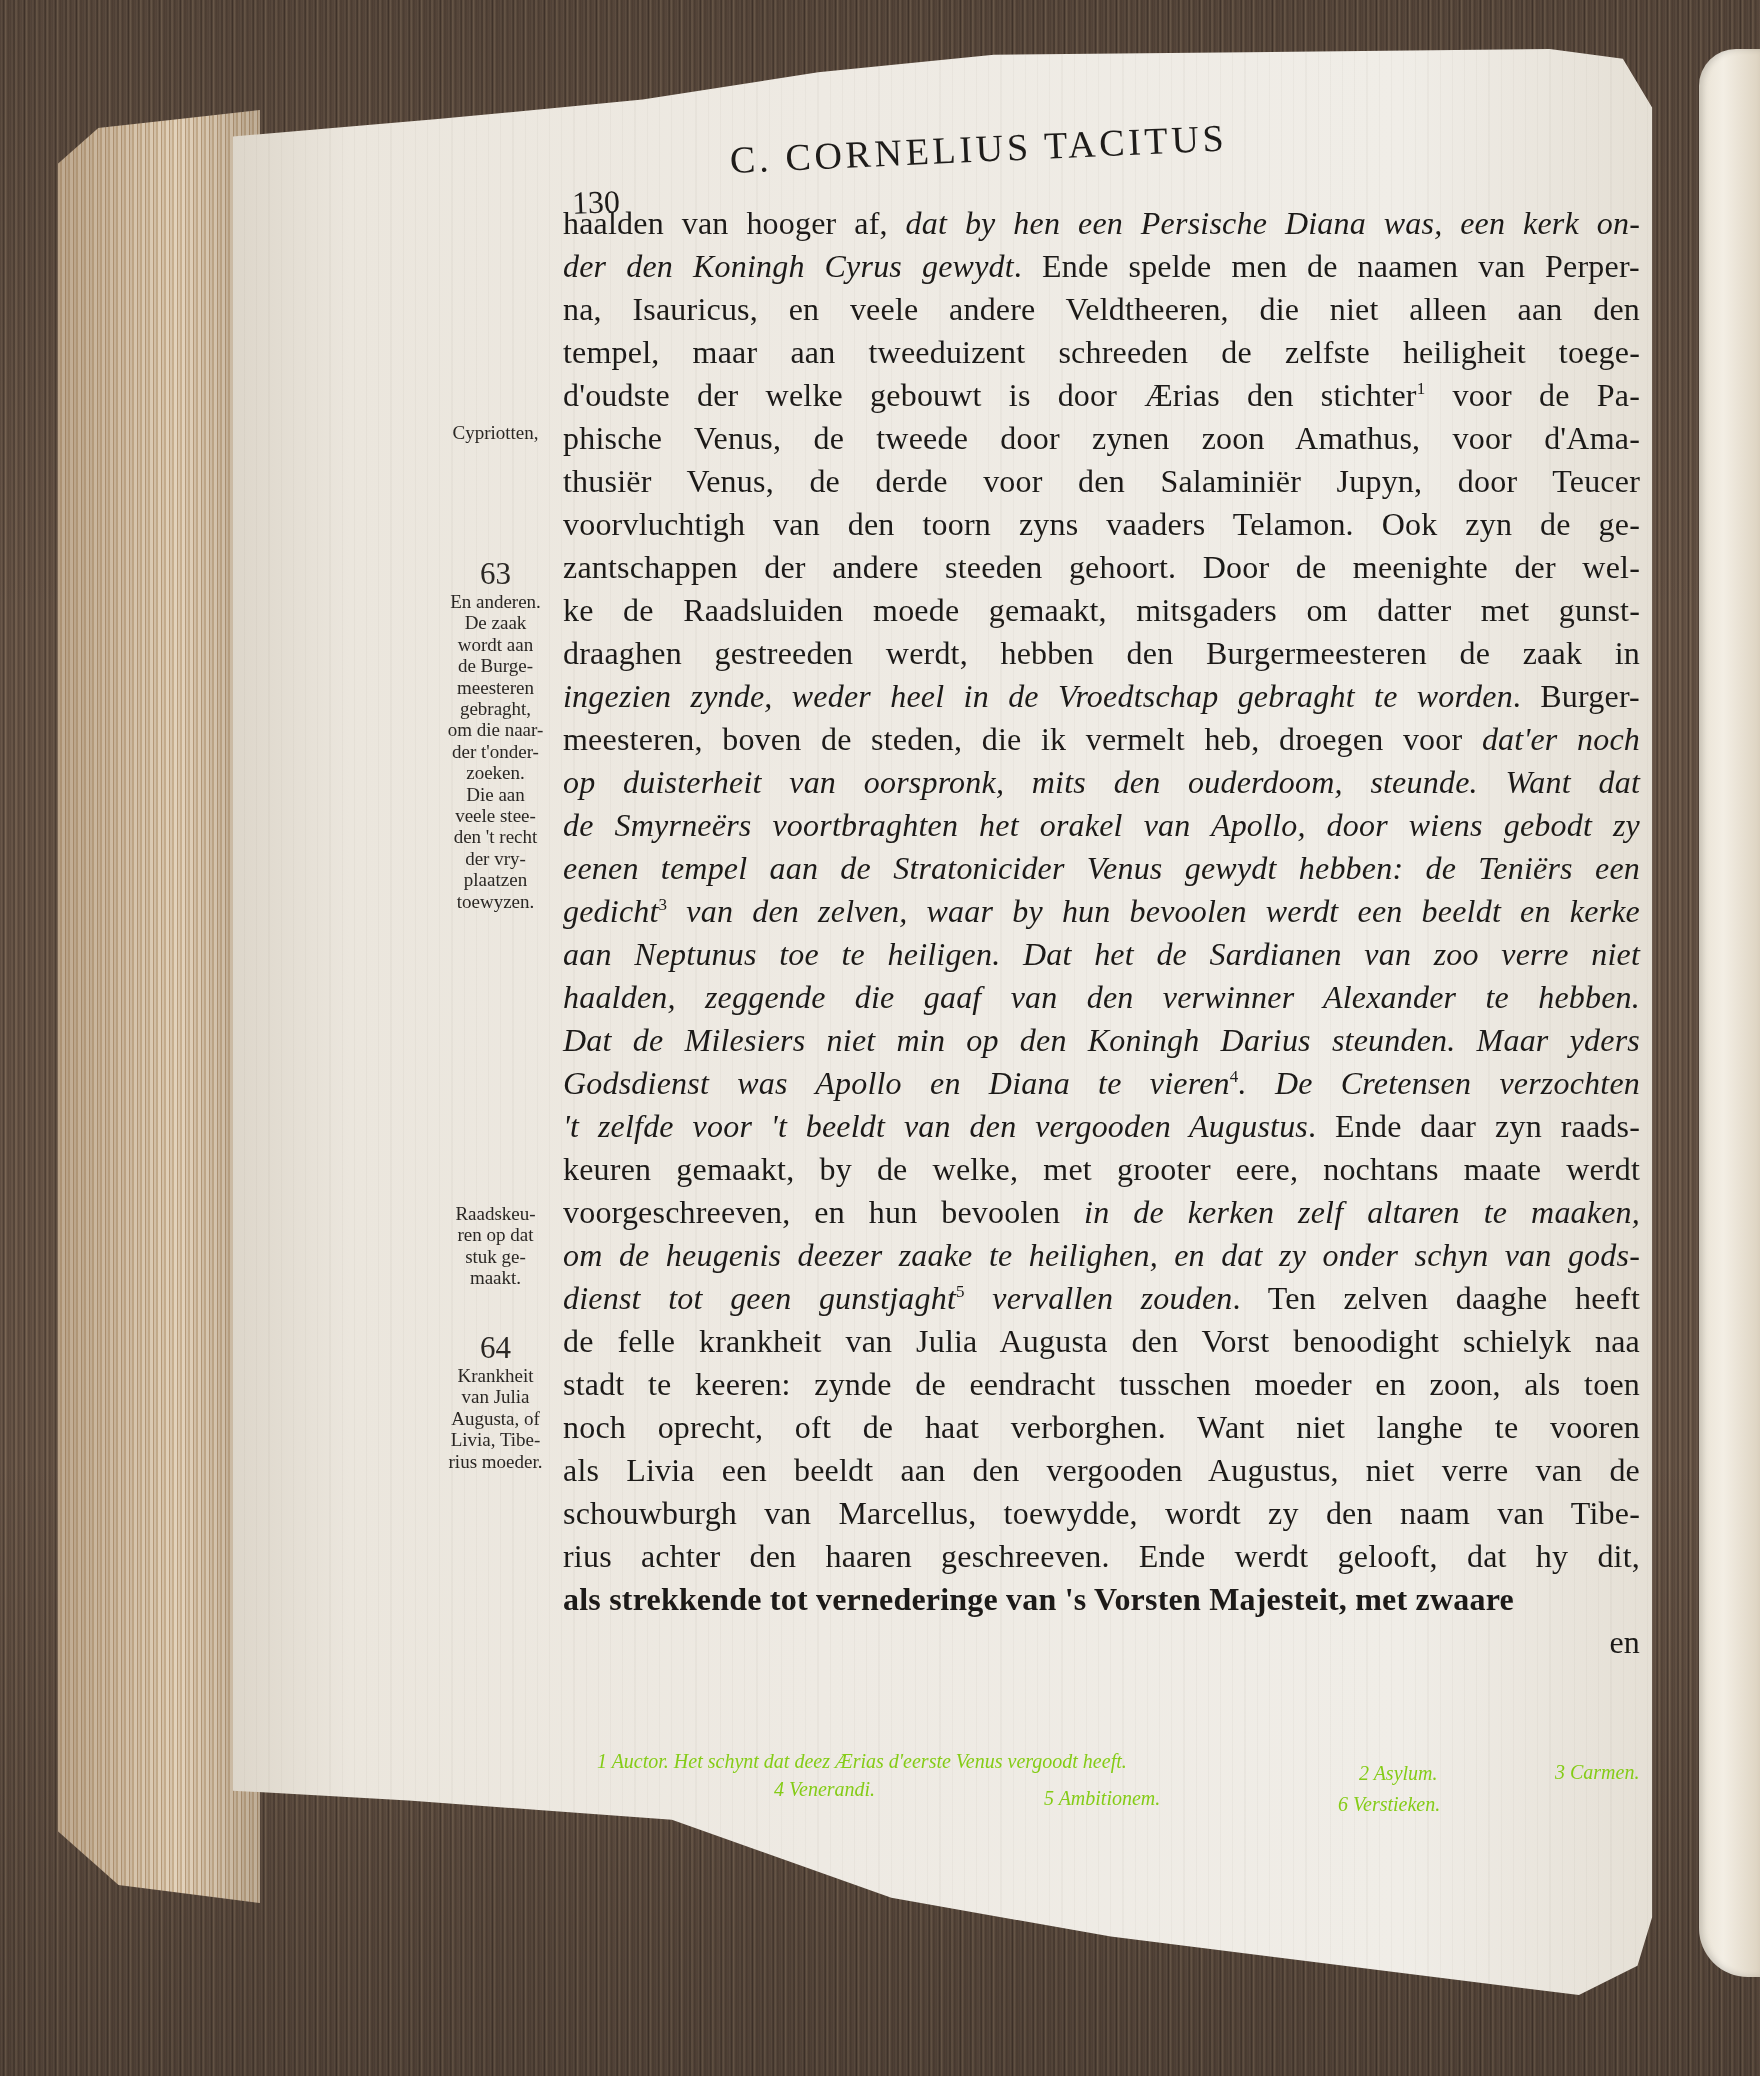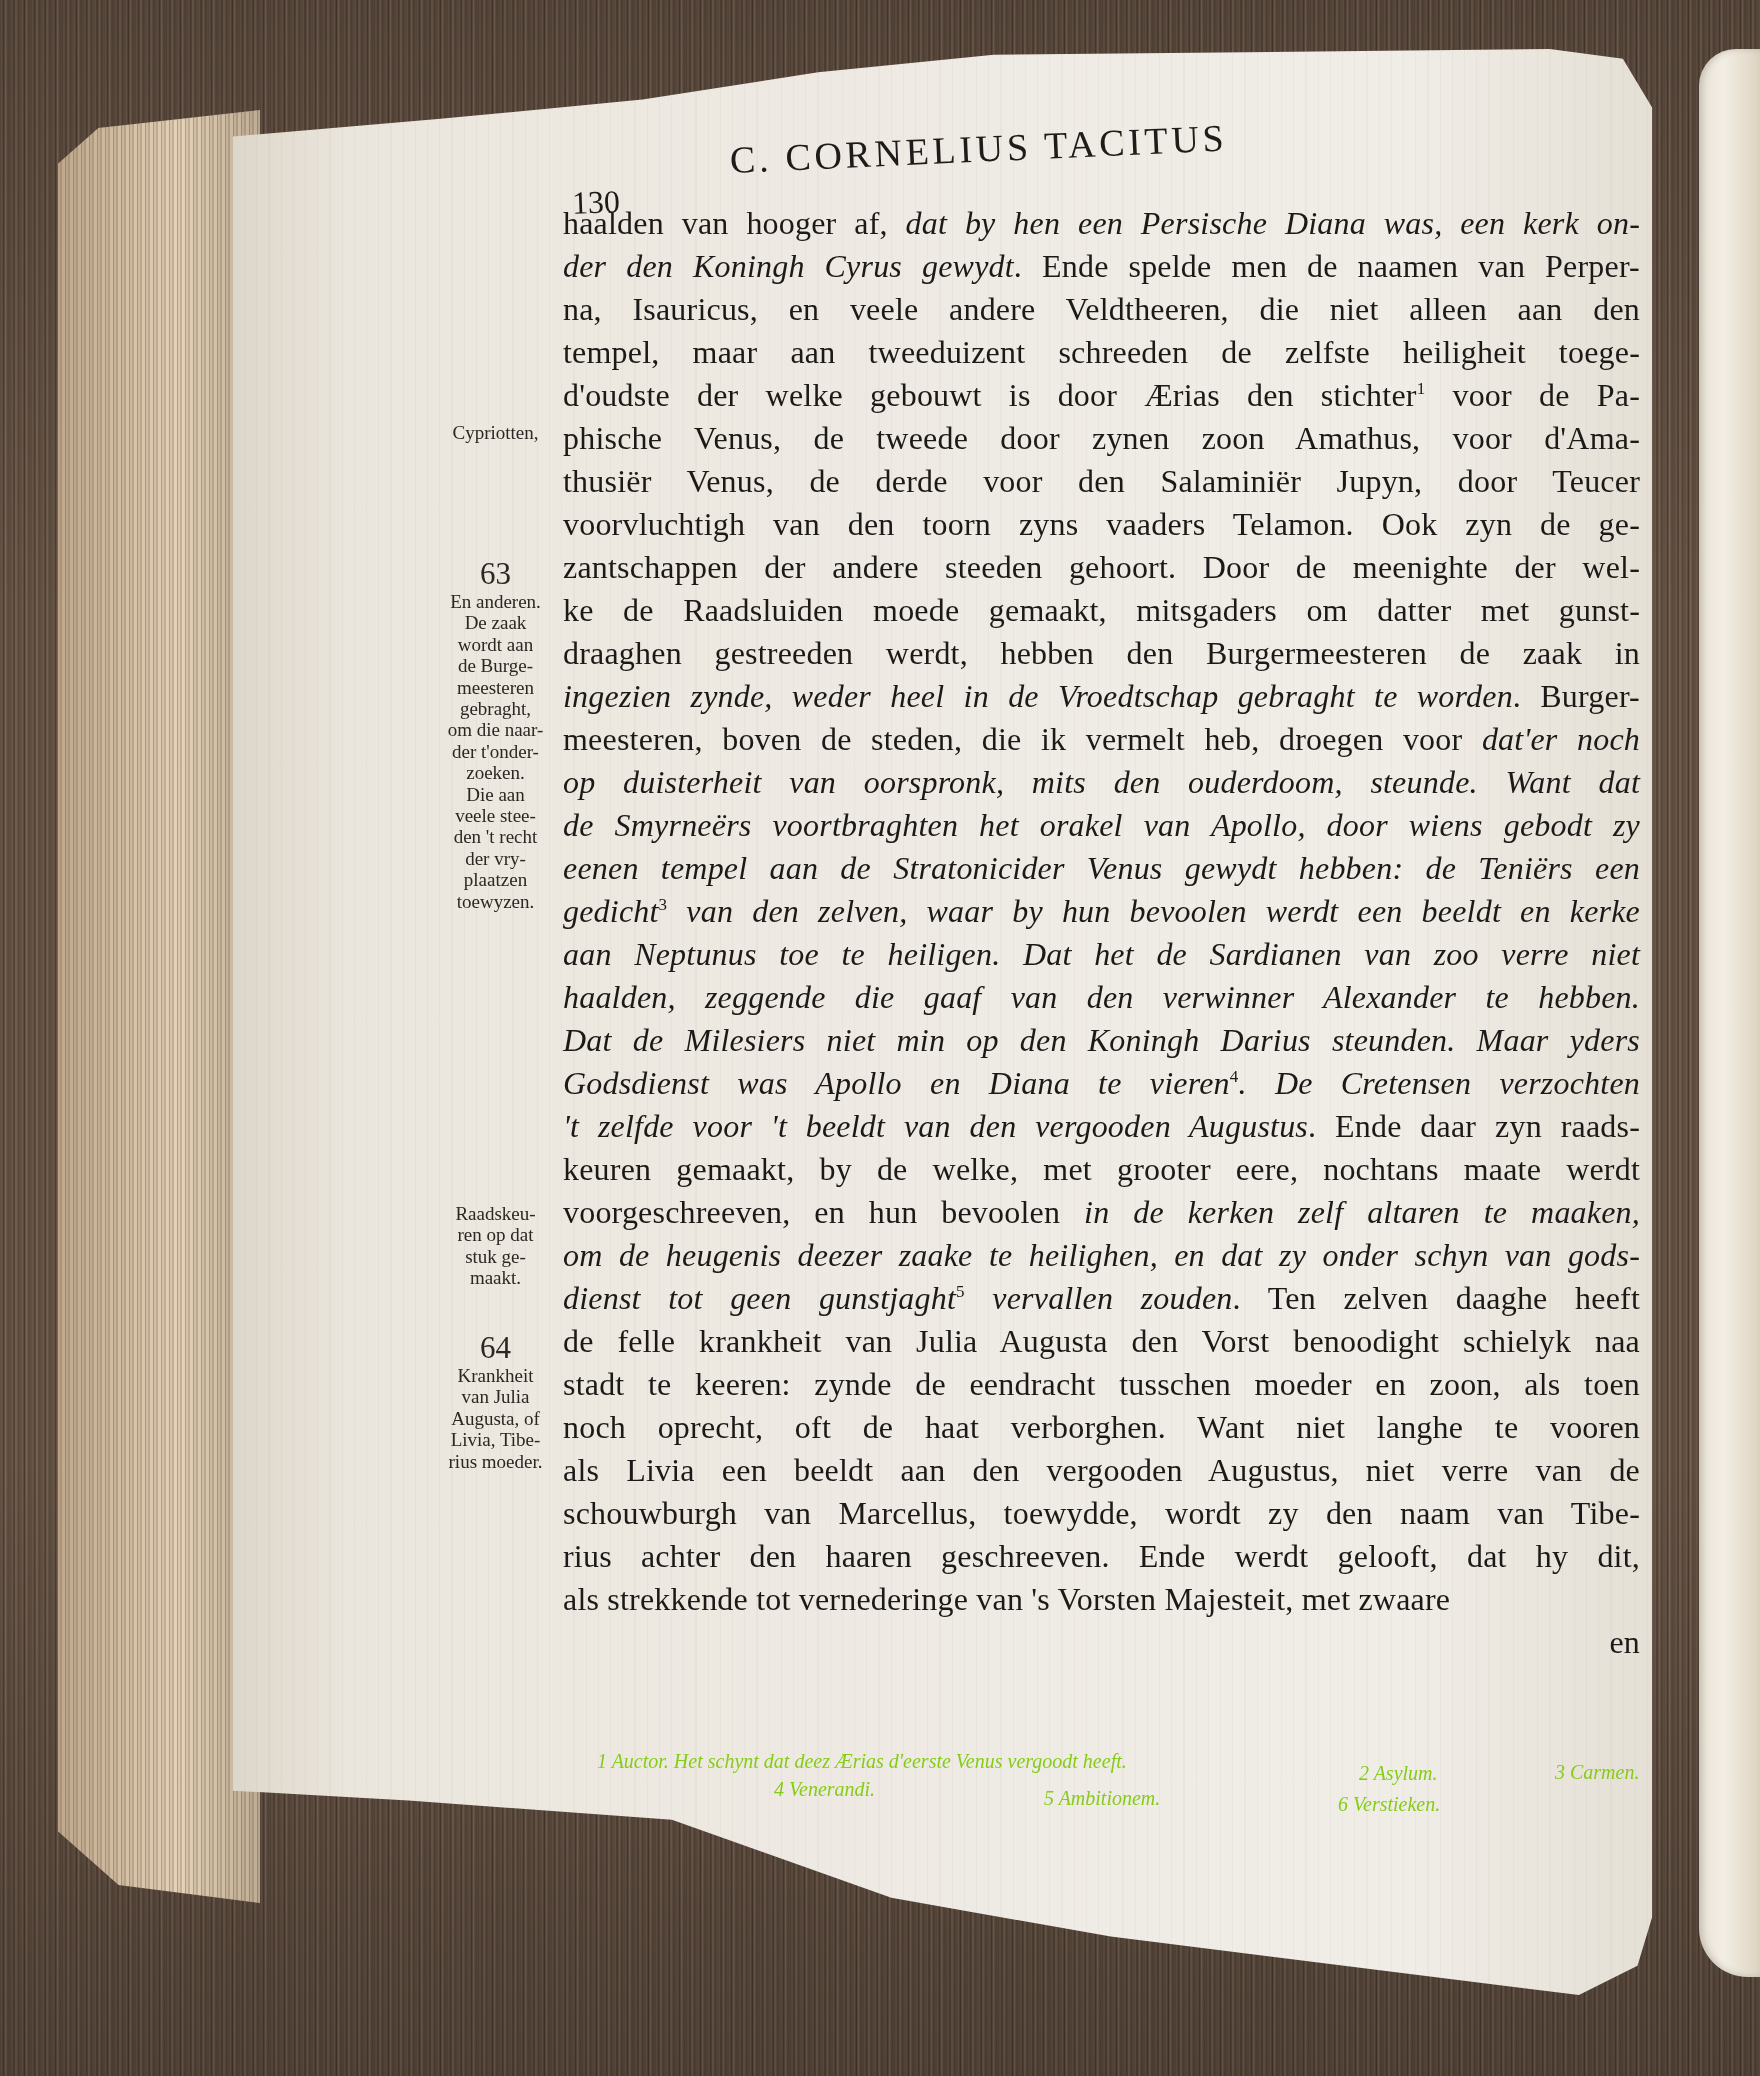--- a/index.html
+++ b/index.html
@@ -53,21 +53,21 @@
     position:absolute; left:572px; top:184px;
     font-family:"Liberation Serif", serif; font-size:32px; color:#1e1c1a;
     transform: rotate(-2deg);
   }
   .body-text {
     position:absolute; left:563px; top:202px; width:1077px;
     font-family:"Liberation Serif", serif; font-size:32px; line-height:43px;
     color:#1c1a18; letter-spacing:0.2px;
   }
   .line { white-space:nowrap; display:block; text-align:justify; text-align-last:justify; width:1077px; }
-  .line.last { text-align-last:left; }
+  .line.last { text-align-last:left;font-weight:bold; }
   .line.catch { text-align-last:right; }
   .seg.it { font-style:italic; }
   .sup { font-size:17px; vertical-align:super; line-height:0; }
   .margin-notes {
     position:absolute; left:422px; width:147px;
     font-family:"Liberation Serif", serif; font-size:19px; line-height:21.4px; color:#2a2724;
     text-align:center;
   }
   .margin-notes .sec-num { font-size:31px; line-height:34px; display:block; }
   .margin-notes span.ml { display:block; }

